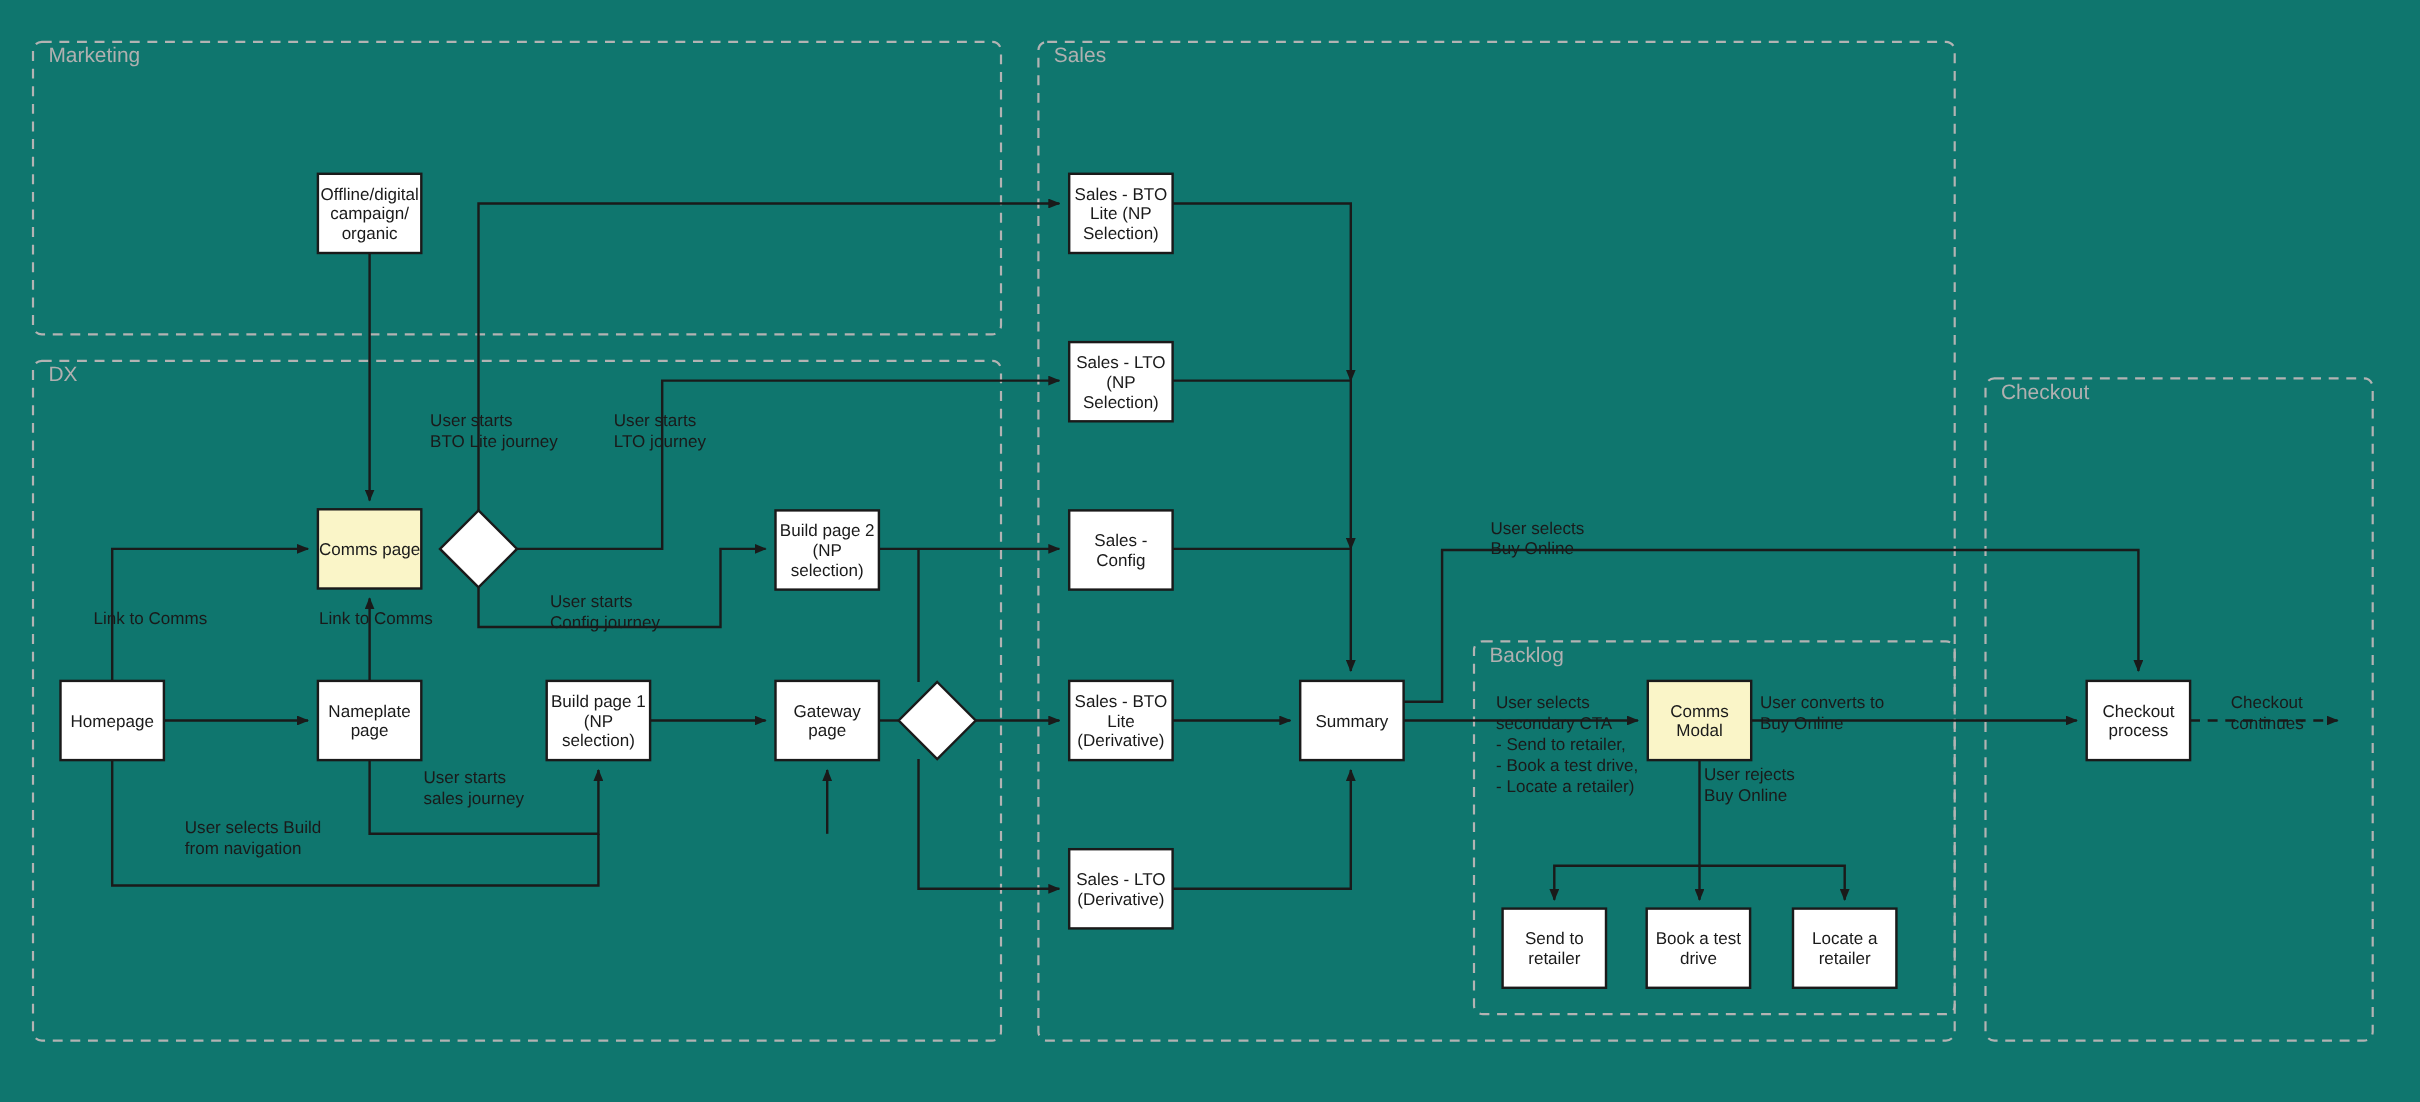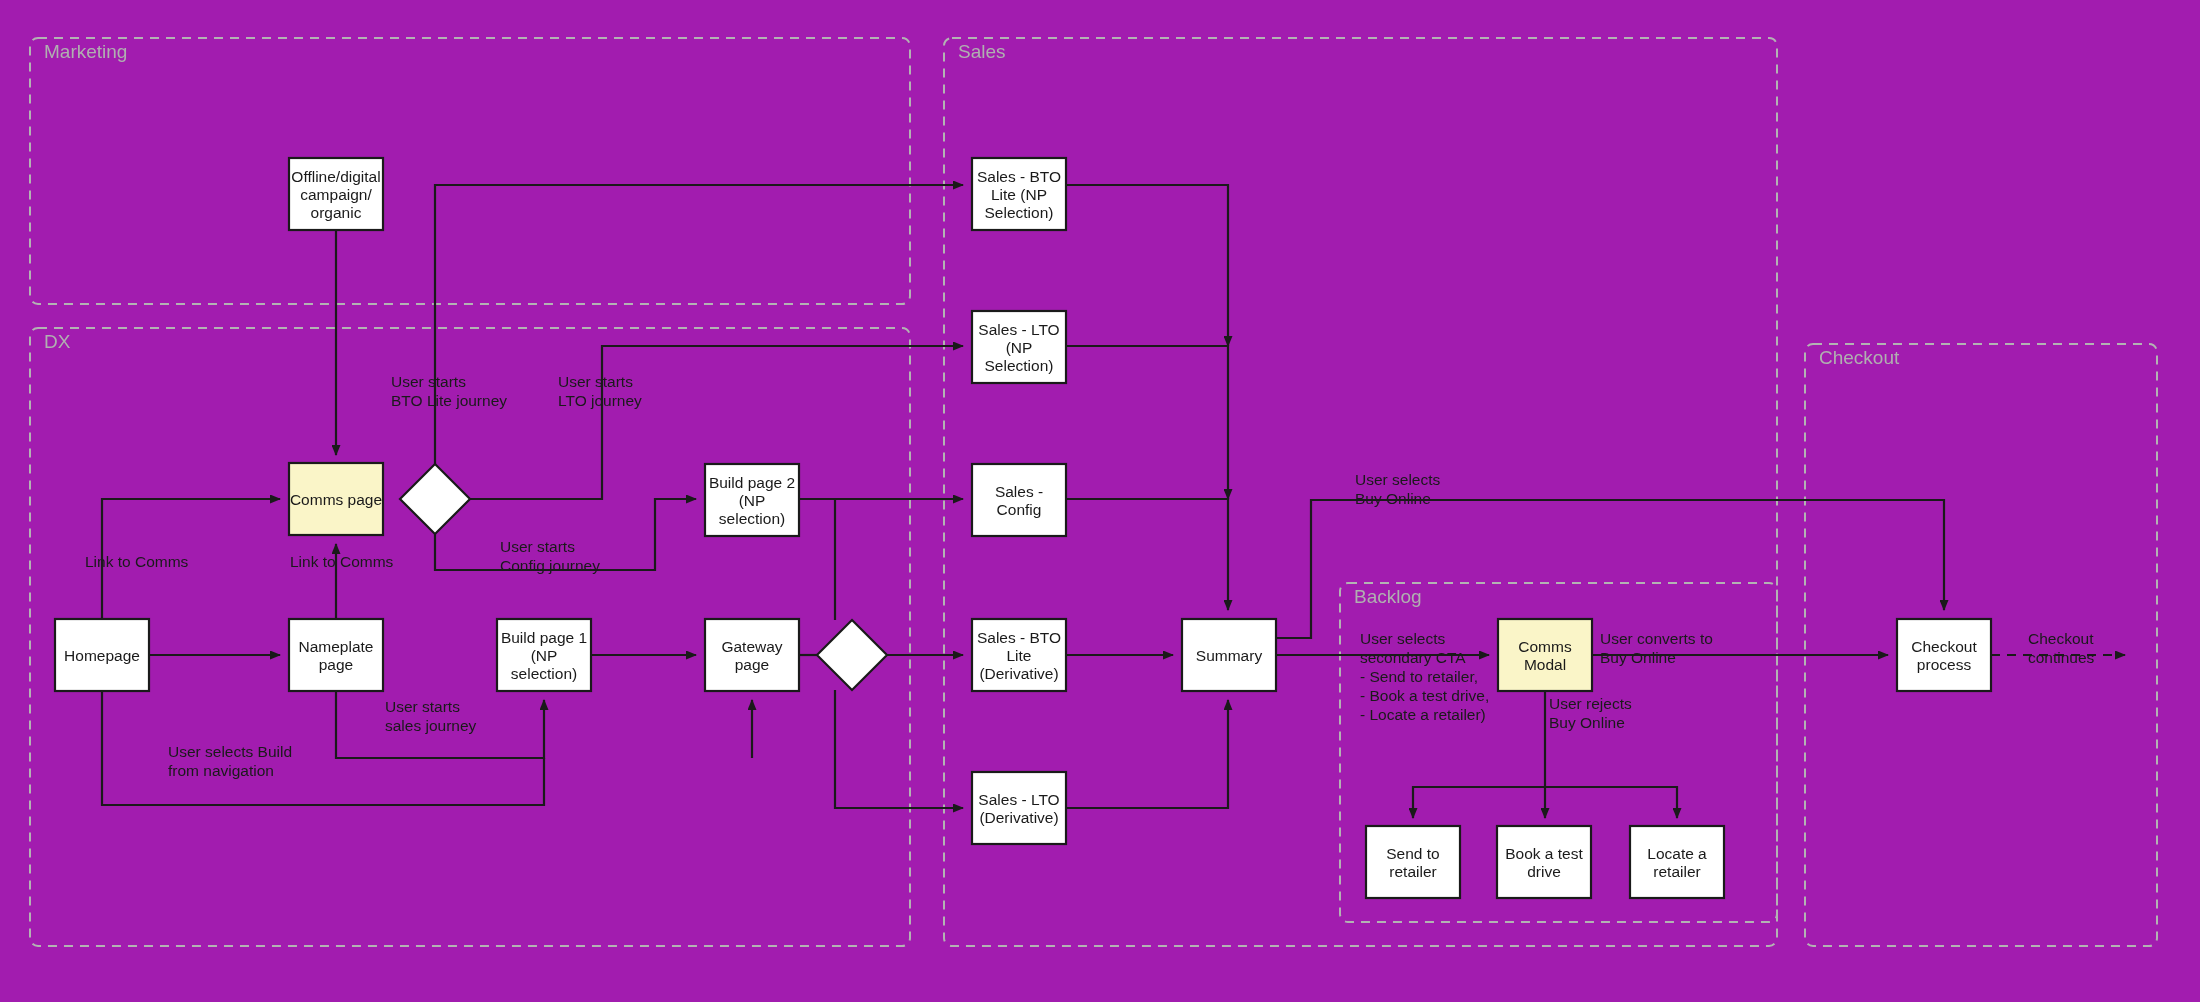--- a/index.html
+++ b/index.html
@@ -4,21 +4,21 @@
 <style>
   html, body {
     margin: 0;
     padding: 0;
     background: #ffffff;
   }
   #stage {
     position: relative;
     width: 2200px;
     height: 1002px;
-    background: #a21caf;
+    background: #0f766e;
     font-family: "Liberation Sans", sans-serif;
     overflow: hidden;
   }
   svg.flow {
     position: absolute;
     left: 0; top: 0;
     width: 2200px;
     height: 1002px;
   }
   .lane-rect {

